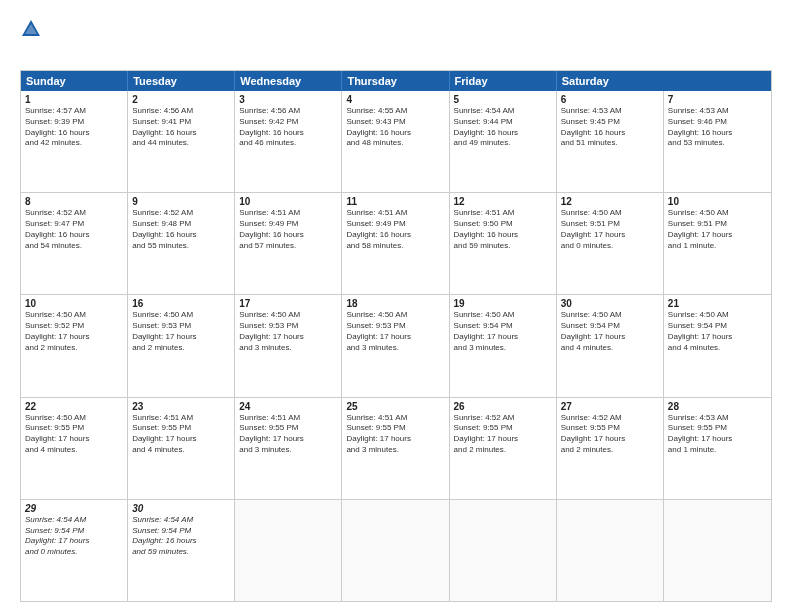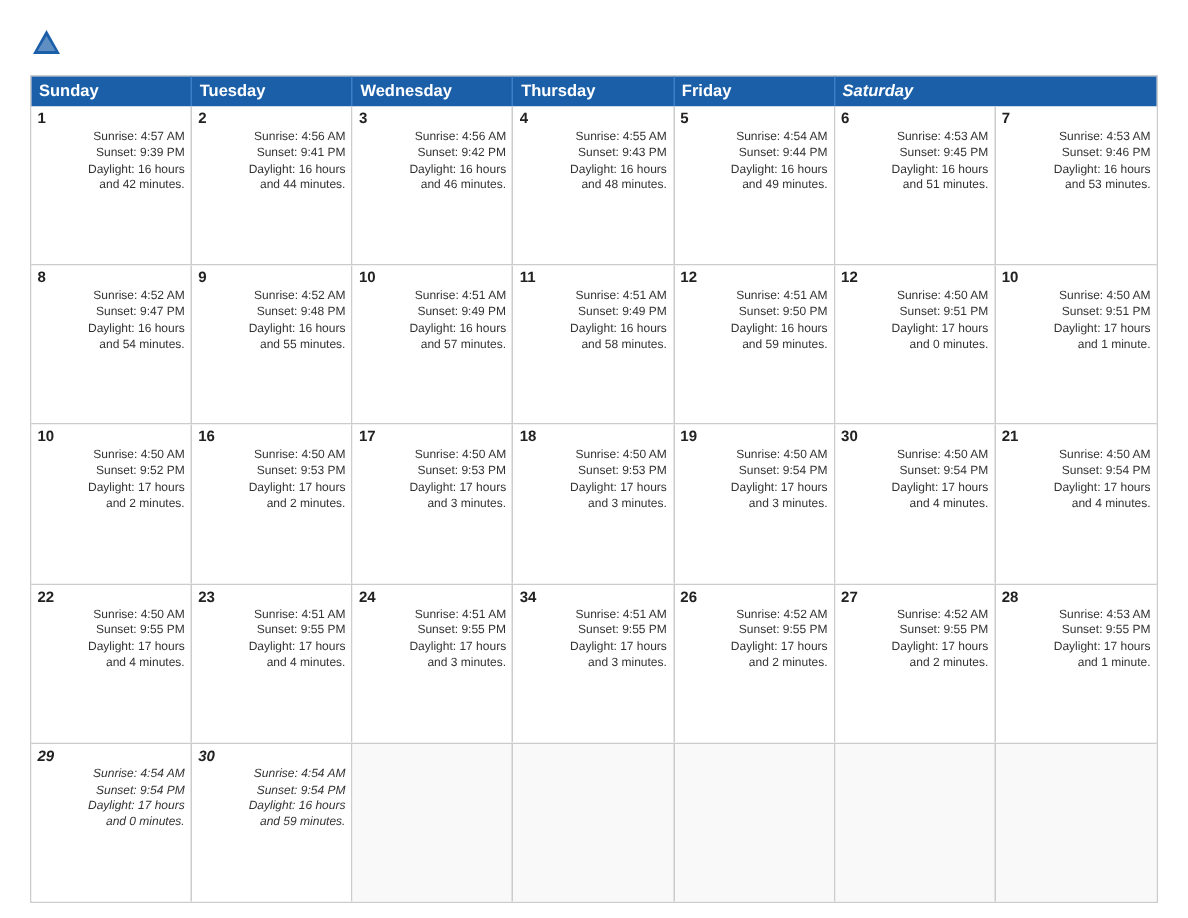--- a/index.html
+++ b/index.html
@@ -59,35 +59,36 @@
     }
     .title-location {
       font-size: 14px;
       color: #555;
     }
     .calendar {
       flex: 1;
       display: flex;
       flex-direction: column;
       border: 1px solid #ccc;
+      margin-top: 20px;
     }
     .cal-header {
       display: grid;
       grid-template-columns: repeat(7, 1fr);
       background: #1a5fa8;
     }
     .cal-header-cell {
       color: #fff;
       font-size: 11px;
       font-weight: bold;
       text-align: left;
       padding: 4px 5px;
       border-right: 1px solid #3a7fc8;
     }
-    .cal-header-cell:last-child { border-right: none; font-style: italic; }
+    .cal-header-cell:last-child { border-right: none; }
     .cal-body {
       flex: 1;
       display: flex;
       flex-direction: column;
     }
     .cal-row {
       display: grid;
       grid-template-columns: repeat(7, 1fr);
       flex: 1;
       border-bottom: 1px solid #ccc;
@@ -108,21 +109,20 @@
       font-size: 10px;
       font-weight: bold;
       color: #222;
       display: block;
       margin-bottom: 1px;
     }
     .cell-text {
       font-size: 8px;
       line-height: 1.35;
       color: #333;
-      text-align: right;
     }
   </style>
 </head>
 <body>
 
 <div class="page">
   <div class="header">
     <div class="logo">
       <svg class="logo-icon" viewBox="0 0 22 22">
         <polygon points="11,2 20,18 2,18" fill="#1a5fa8"></polygon>
@@ -246,21 +246,21 @@
           </div>
           <div class="cal-cell">
             <span class="day-num">23</span>
             <div class="cell-text">Sunrise: 4:51 AM<br>Sunset: 9:55 PM<br>Daylight: 17 hours<br>and 4 minutes.</div>
           </div>
           <div class="cal-cell">
             <span class="day-num">24</span>
             <div class="cell-text">Sunrise: 4:51 AM<br>Sunset: 9:55 PM<br>Daylight: 17 hours<br>and 3 minutes.</div>
           </div>
           <div class="cal-cell">
-            <span class="day-num">34</span>
+            <span class="day-num">25</span>
             <div class="cell-text">Sunrise: 4:51 AM<br>Sunset: 9:55 PM<br>Daylight: 17 hours<br>and 3 minutes.</div>
           </div>
           <div class="cal-cell">
             <span class="day-num">26</span>
             <div class="cell-text">Sunrise: 4:52 AM<br>Sunset: 9:55 PM<br>Daylight: 17 hours<br>and 2 minutes.</div>
           </div>
           <div class="cal-cell">
             <span class="day-num">27</span>
             <div class="cell-text">Sunrise: 4:52 AM<br>Sunset: 9:55 PM<br>Daylight: 17 hours<br>and 2 minutes.</div>
           </div>

